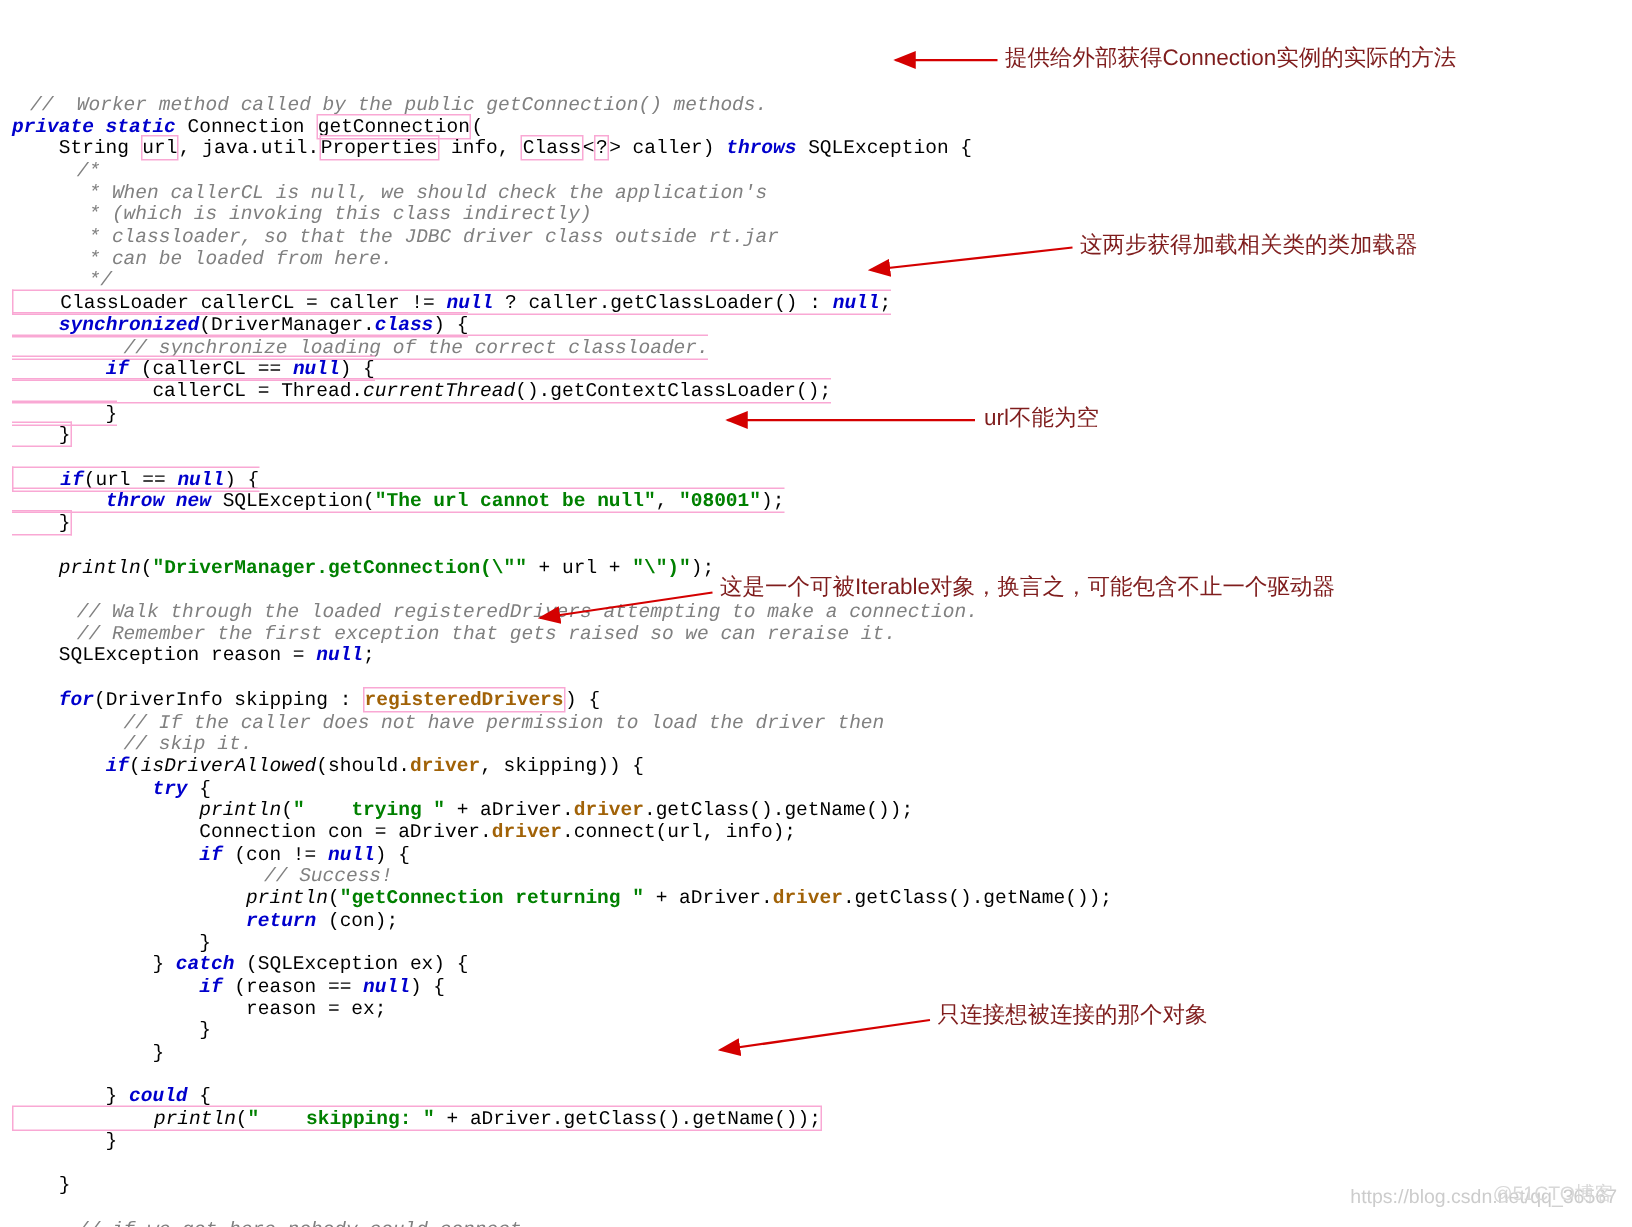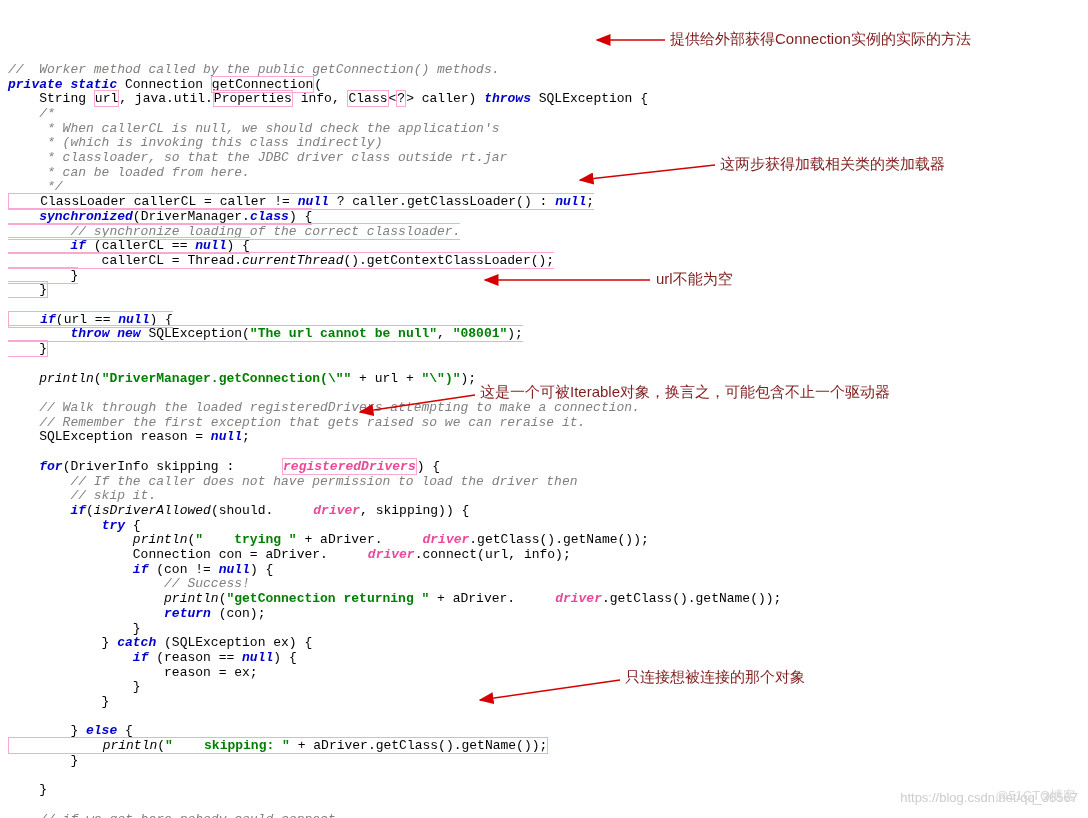--- a/index.html
+++ b/index.html
@@ -12,22 +12,22 @@
     background: #fff;
     white-space: pre;
     position: relative;
     width: 1088px;
     height: 818px;
     box-sizing: border-box;
     overflow: hidden;
   }
   .kw { color: #0000cc; font-weight: bold; font-style: italic; }  
   .str { color: #008000; font-weight: bold; } 
-  .cm { color: #808080; font-style: italic; } 
-  .fld { color: #ec4899; font-style: italic; font-weight: bold; margin-left: 40px; } 
+  .cm { color: #808080; font-style: italic; margin-left: 12px; } 
+  .fld { color: #a16207; font-weight: bold; } 
   .box { border: 1px solid #f9a8d4; display: inline; }
   .ann {
     position: absolute;
     color: #7f1d1d;
     font-family: "SimSun", "Microsoft YaHei", sans-serif;
     font-size: 15px;
     white-space: nowrap;
   }
   svg.overlay {
     position: absolute;
@@ -97,21 +97,21 @@
 <span class="cm">                    // Success!</span>
 <span>                    </span><span style="font-style:italic">println</span><span>(</span><span class="str">"getConnection returning "</span><span> + aDriver.</span><span class="fld">driver</span><span>.getClass().getName());</span>
 <span>                    </span><span class="kw">return</span><span> (con);</span>
 <span>                }</span>
 <span>            } </span><span class="kw">catch</span><span> (SQLException ex) {</span>
 <span>                </span><span class="kw">if</span><span> (reason == </span><span class="kw">null</span><span>) {</span>
 <span>                    reason = ex;</span>
 <span>                }</span>
 <span>            }</span>
 <span></span>
-<span>        } </span><span class="kw">else</span><span> {</span>
+<span>        } </span><span class="kw">could</span><span> {</span>
 <span class="box"><span>            </span><span style="font-style:italic">println</span><span>(</span><span class="str">"    skipping: "</span><span> + aDriver.getClass().getName());</span></span>
 <span>        }</span>
 <span></span>
 <span>    }</span>
 <span></span>
 <span class="cm">    // if we got here nobody could connect.</span>
 
 
 </div>
 

